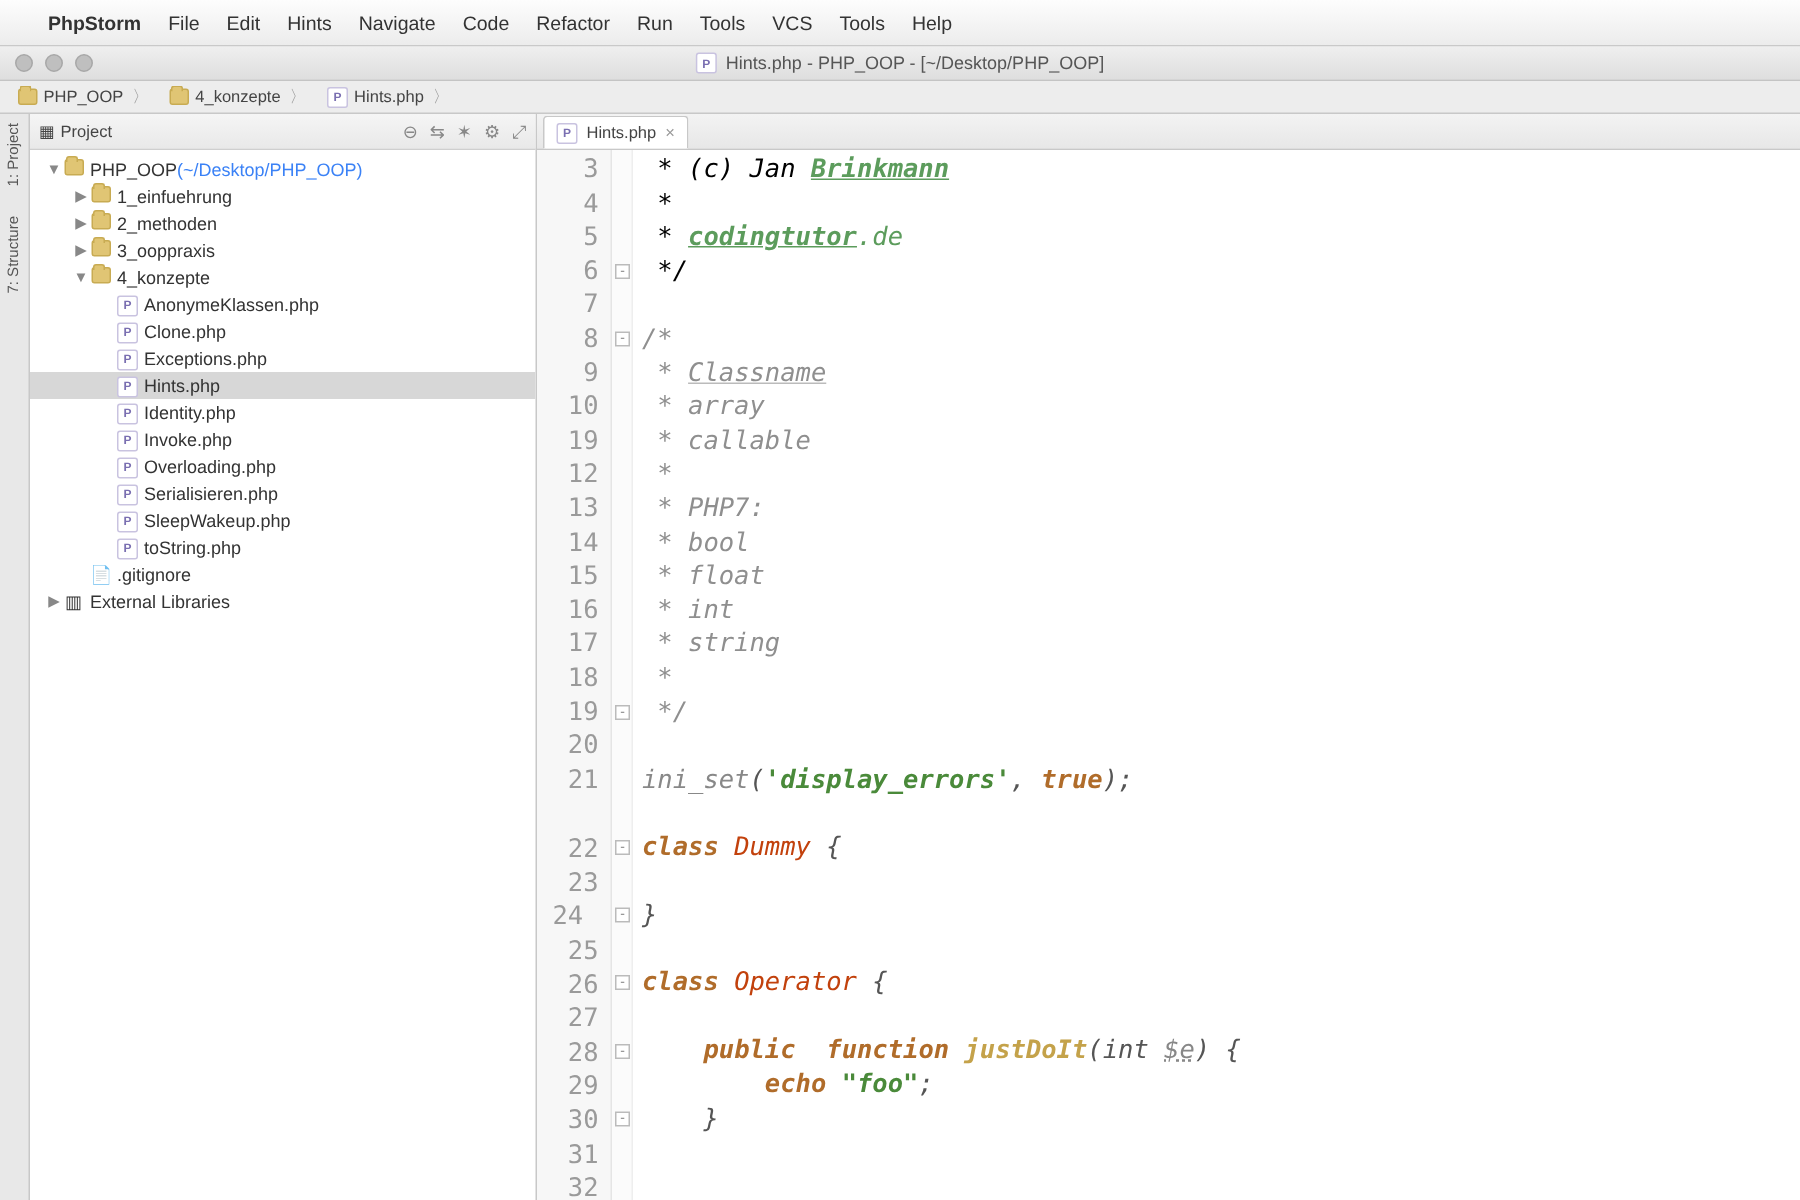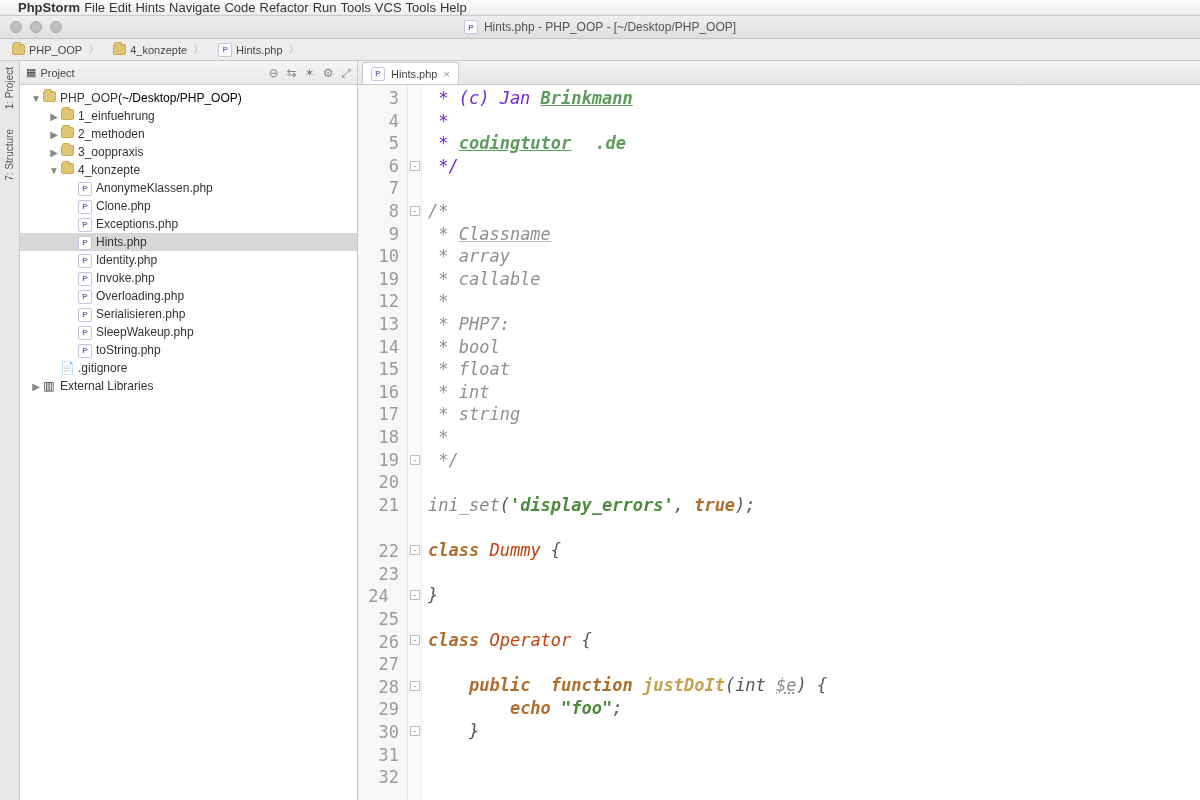--- a/index.html
+++ b/index.html
@@ -9,27 +9,27 @@
     background: #f0f0f0;
     color: #333;
     width: 1200px;
     height: 800px;
     overflow: hidden;
     display: flex;
     flex-direction: column;
   }
   
   .mac-menu {
-    height: 16px;
+    height: 31px;
     background: linear-gradient(#fdfdfd,#ececec);
     border-bottom: 1px solid #c9c9c9;
     display: flex;
-    align-items: flex-end;
+    align-items: center;
     padding: 0 14px;
-    gap: 4px;
+    gap: 18px;
     font-size: 13px;
     color: #333;
   }
   .mac-menu .apple { font-size: 14px; }
   .mac-menu .app-name { font-weight: 600; }
   .mac-menu span { cursor: default; }
 
   
   .title-bar {
     height: 23px;
@@ -117,21 +117,21 @@
     flex:1; overflow:auto; padding:4px 0; font-size:12px;
   }
   .tree-row {
     display:flex;align-items:center;height:18px;padding-right:6px;cursor:default;
     white-space:nowrap;
   }
   .tree-row.selected{ background:#d7d7d7;}
   .indent{display:inline-block;}
   .expander{ width:12px;text-align:center;color:#888;font-size:10px;display:inline-block;}
   .tree-label{ color:#333;}
-  .tree-dim{ color:#000000;}
+  .tree-dim{ color:#3b82f6;}
   .file-icon{ width:14px;text-align:center;display:inline-block;margin-right:4px;}
 
   
   .editor-area{ flex:1; display:flex; flex-direction:column; background:#fff; min-width:0;}
   .editor-tabs{
     height:24px;background:linear-gradient(#f3f3f3,#e7e7e7);border-bottom:1px solid #c8c8c8;
     display:flex;align-items:flex-end;
   }
   .editor-tab{
     height:22px;padding:0 8px;display:flex;align-items:center;gap:6px;
@@ -152,22 +152,22 @@
   }
   .fold-col{
     width:14px;background:#fbfbfb;border-right:1px solid #eee;position:relative;
   }
   .fold-mark{position:absolute;left:2px;width:10px;height:10px;border:1px solid #bbb;color:#888;font-size:9px;line-height:8px;text-align:center;background:#fff;font-style:normal;}
   .code{
     flex:1;padding:2px 0 0 6px;white-space:pre;color:#555;overflow:hidden;
   }
   .code .row{ height:22.6px; display:block;}
   .c-comment{ color:#8f8f8f; }
-  .c-doc{ color:#6d28d9; }
-  .c-green{ color:#5c9c5c; font-weight:700;margin-left:24px;}
+  .c-doc{ color:#000000; }
+  .c-green{ color:#5c9c5c; font-weight:400;}
   .c-link{ color:#5c9c5c; text-decoration:underline; font-weight:600;}
   .c-kw{ color:#b06c2a; font-weight:600;}
   .c-class{ color:#c2410c; }
   .c-func{ color:#c4a24a; font-weight:600;}
   .c-str{ color:#4a8a3a; font-weight:600;}
   .c-var{ color:#888; text-decoration:underline dotted;}
   .c-fn{ color:#888; font-style:italic;}
   .underline-gray{ text-decoration: underline; text-decoration-color:#bbb;}
 </style>
 </head>

